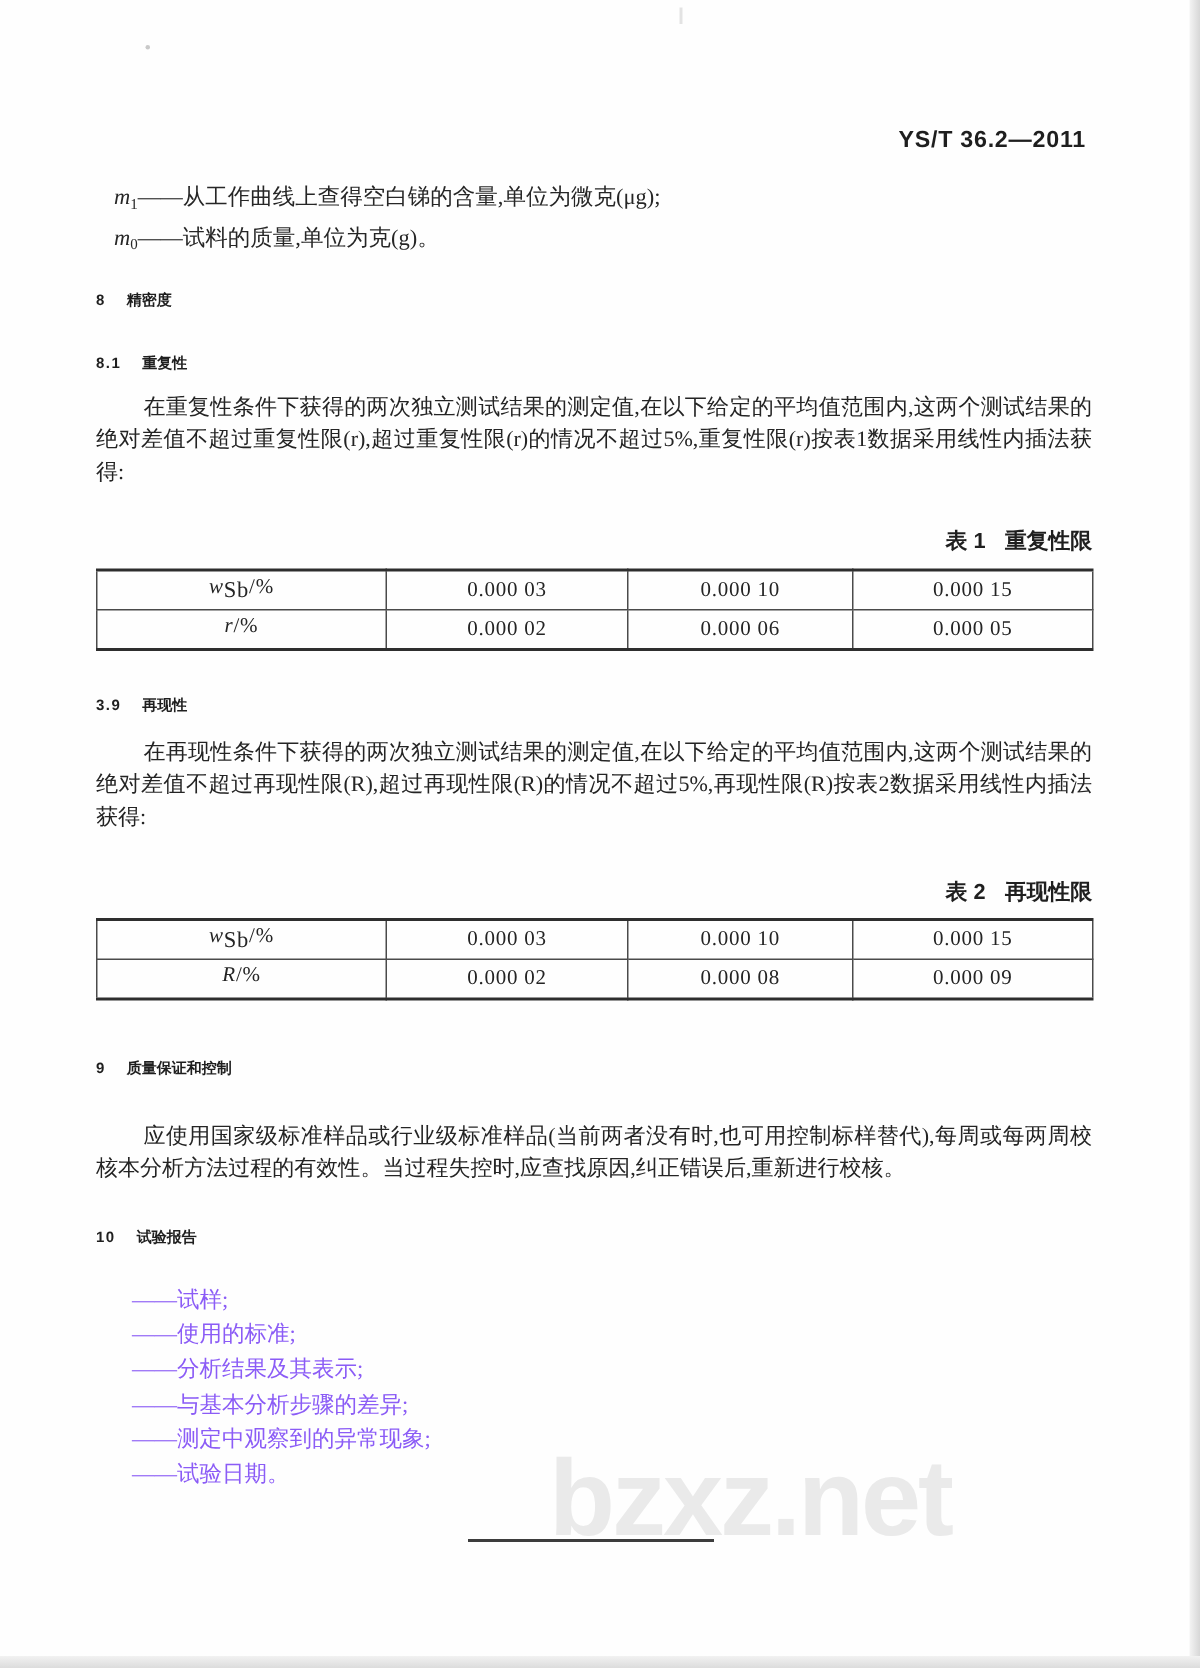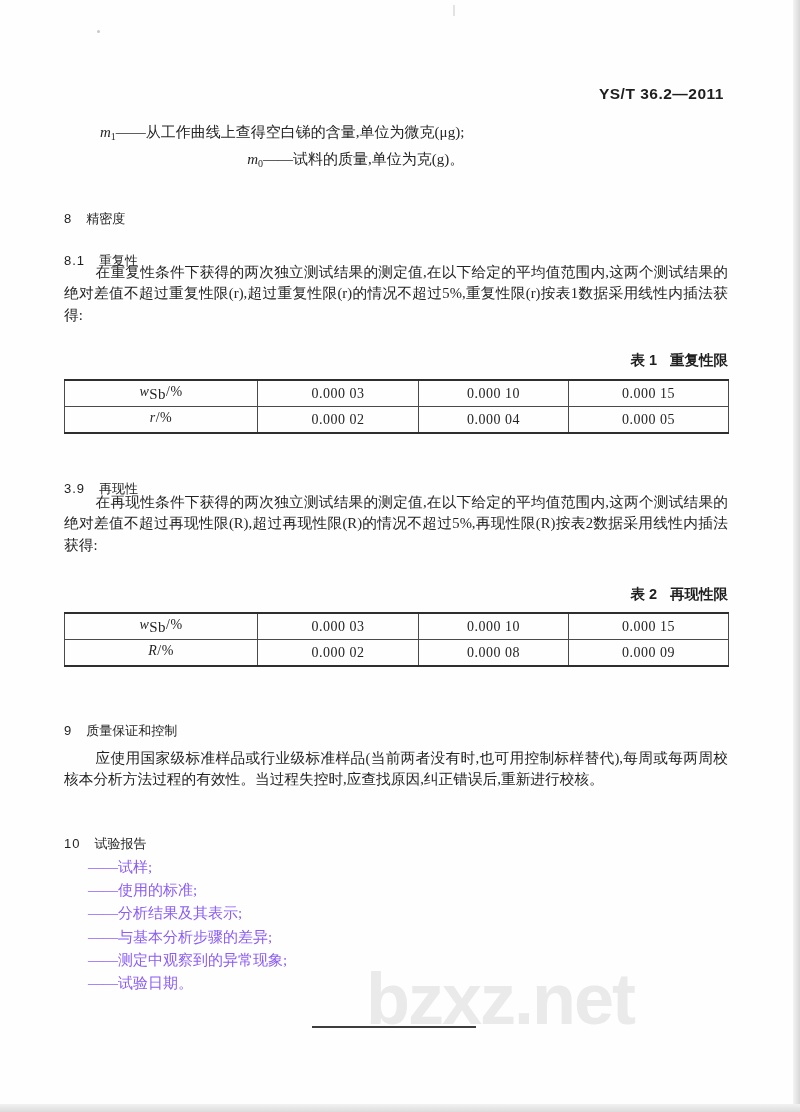--- a/index.html
+++ b/index.html
@@ -24,31 +24,30 @@
   }
   .speck1 { position: absolute; left: 97px; top: 30px; width: 3px; height: 3px; background: #c9c9c9; border-radius: 50%; }
   .speck2 { position: absolute; left: 453px; top: 5px; width: 2px; height: 11px; background: #e3e3e3; }
 
   .doc-number {
     position: absolute; top: 85px; right: 76px;
     font-family: "Liberation Sans", "DejaVu Sans", sans-serif;
     font-weight: bold; font-size: 15.5px; letter-spacing: 0.5px; color: #1e1e1e;
   }
 
-  .definitions { position: absolute; left: 100px; top: 119px; font-size: 15px; text-align: right; }
+  .definitions { position: absolute; left: 76px; top: 119px; font-size: 15px; }
   .def-line { height: 27px; line-height: 27px; white-space: nowrap; }
   .def-sym { font-style: italic; font-family: "Liberation Serif", serif; }
   .def-sub { font-size: 10px; vertical-align: -3px; font-style: normal; }
 
   .heading {
     position: absolute; left: 64px;
     font-family: "Liberation Sans", "DejaVu Sans", sans-serif;
-    font-weight: normal; font-size: 13px; color: #1f1f1f;
+    font-weight: bold; font-size: 10px; color: #1f1f1f;
     white-space: nowrap;
-    margin-top: 17px;
   }
   .heading .num { margin-right: 14px; letter-spacing: 1px; }
 
   .para {
     position: absolute; left: 64px; width: 664px;
     font-size: 14.7px; line-height: 21.3px;
     text-align: justify; text-indent: 2.15em; color: #242424;
   }
 
   .tbl-caption {
@@ -138,21 +137,21 @@
     <tbody>
         <tr>
       <td><span class="cell-var">w</span><sub class="cell-sub">Sb</sub><span>/%</span></td>
       <td>0.000 03</td>
       <td>0.000 10</td>
       <td>0.000 15</td>
     </tr>
     <tr>
       <td><span class="cell-var">r</span><sub class="cell-sub"></sub><span>/%</span></td>
       <td>0.000 02</td>
-      <td>0.000 04</td>
+      <td>0.000 06</td>
       <td>0.000 05</td>
     </tr>
   </tbody>
     </table>
 
   <div class="heading above" style="top:463px">
     <span class="num">3.9</span><span>再现性</span>
   </div>
 
   <div class="para above" style="top:492px">在再现性条件下获得的两次独立测试结果的测定值,在以下给定的平均值范围内,这两个测试结果的绝对差值不超过再现性限(R),超过再现性限(R)的情况不超过5%,再现性限(R)按表2数据采用线性内插法获得:</div>

